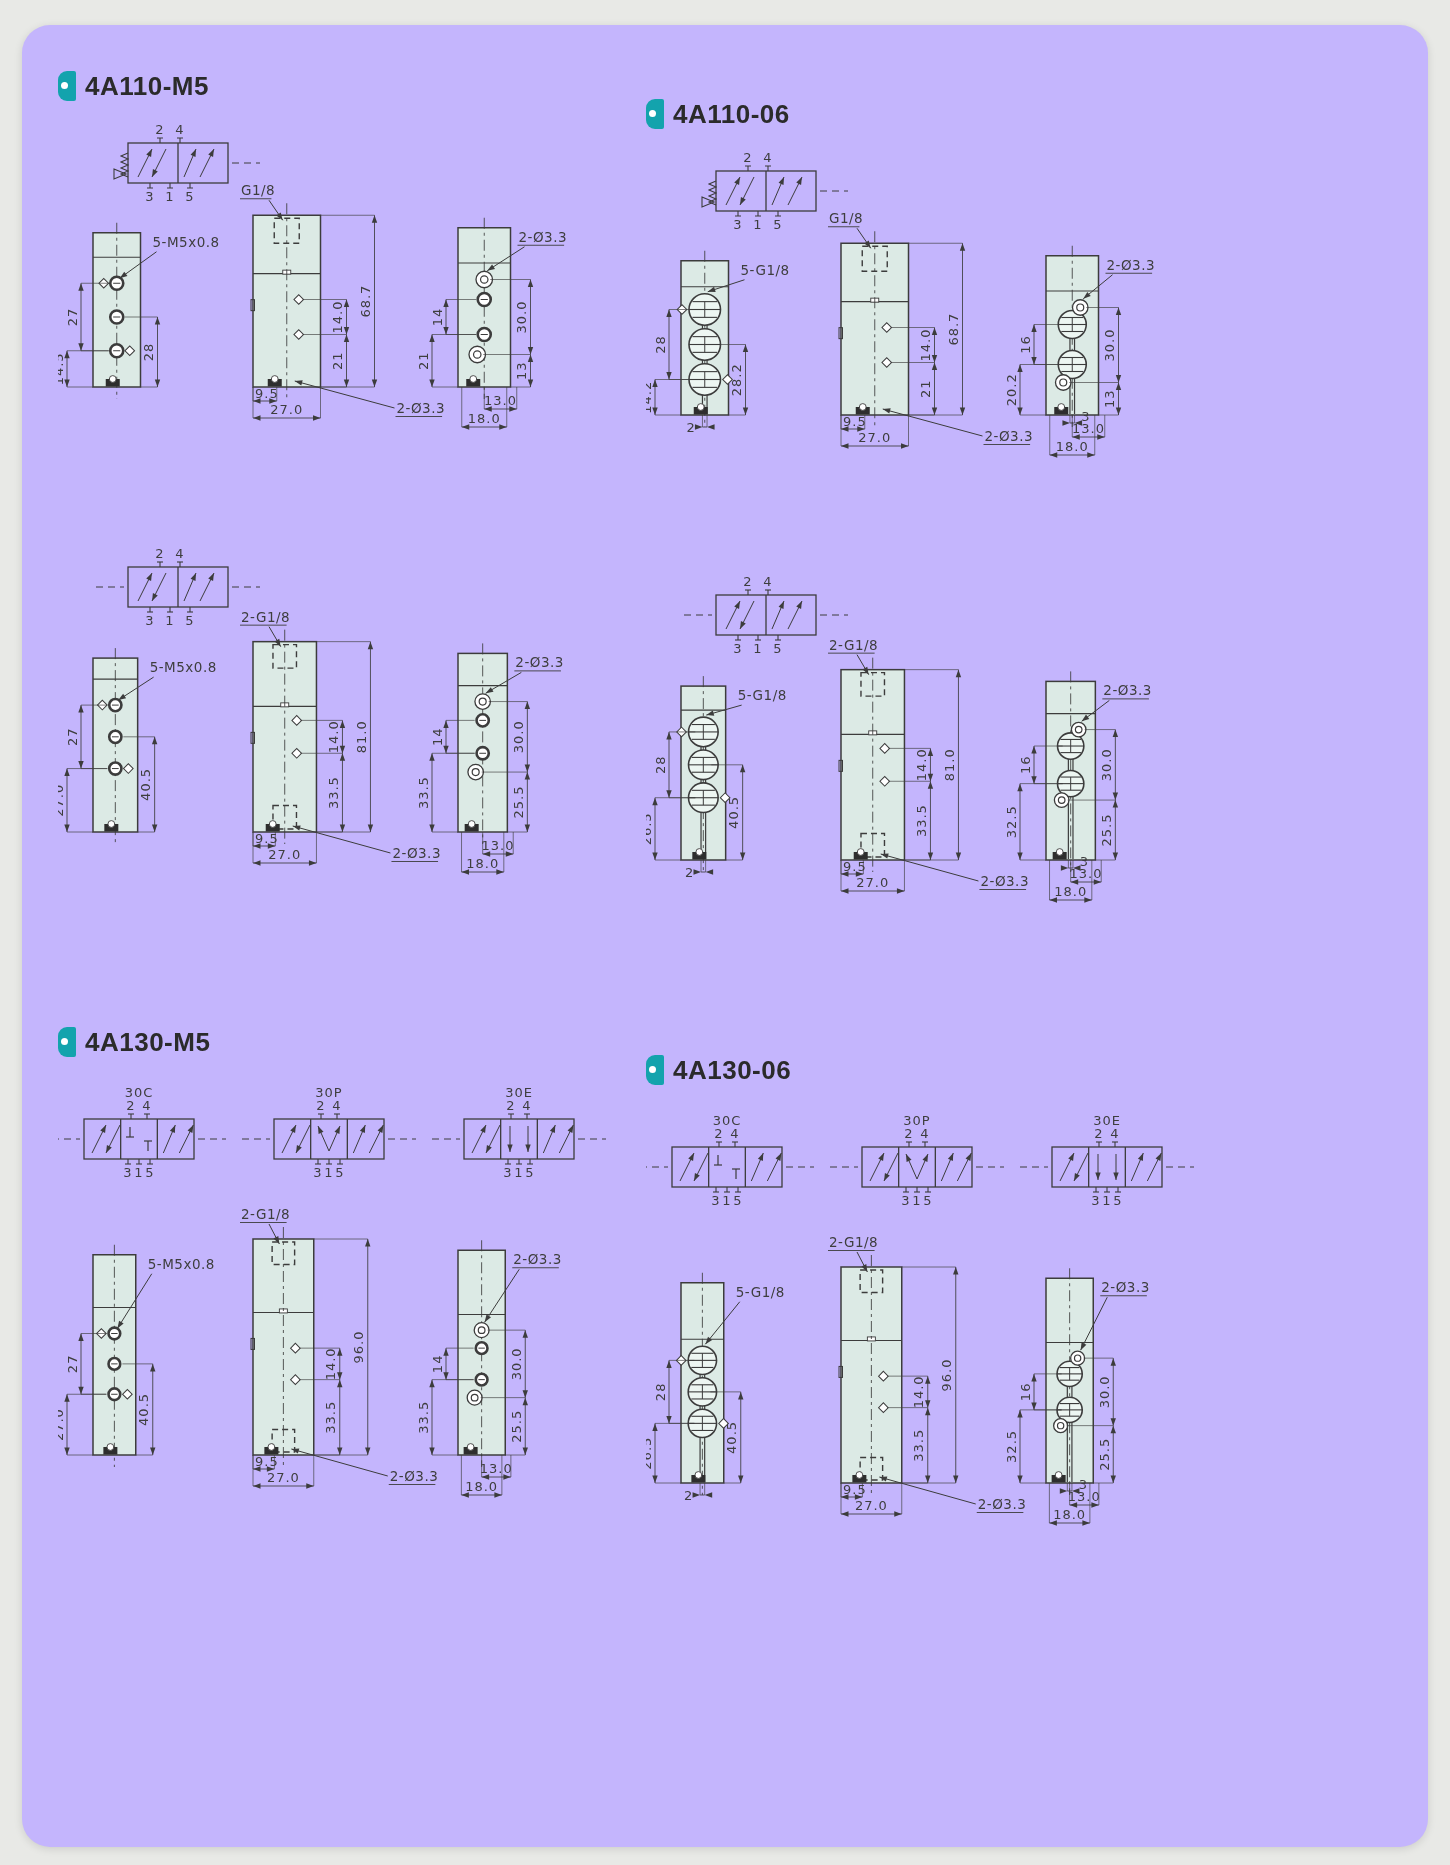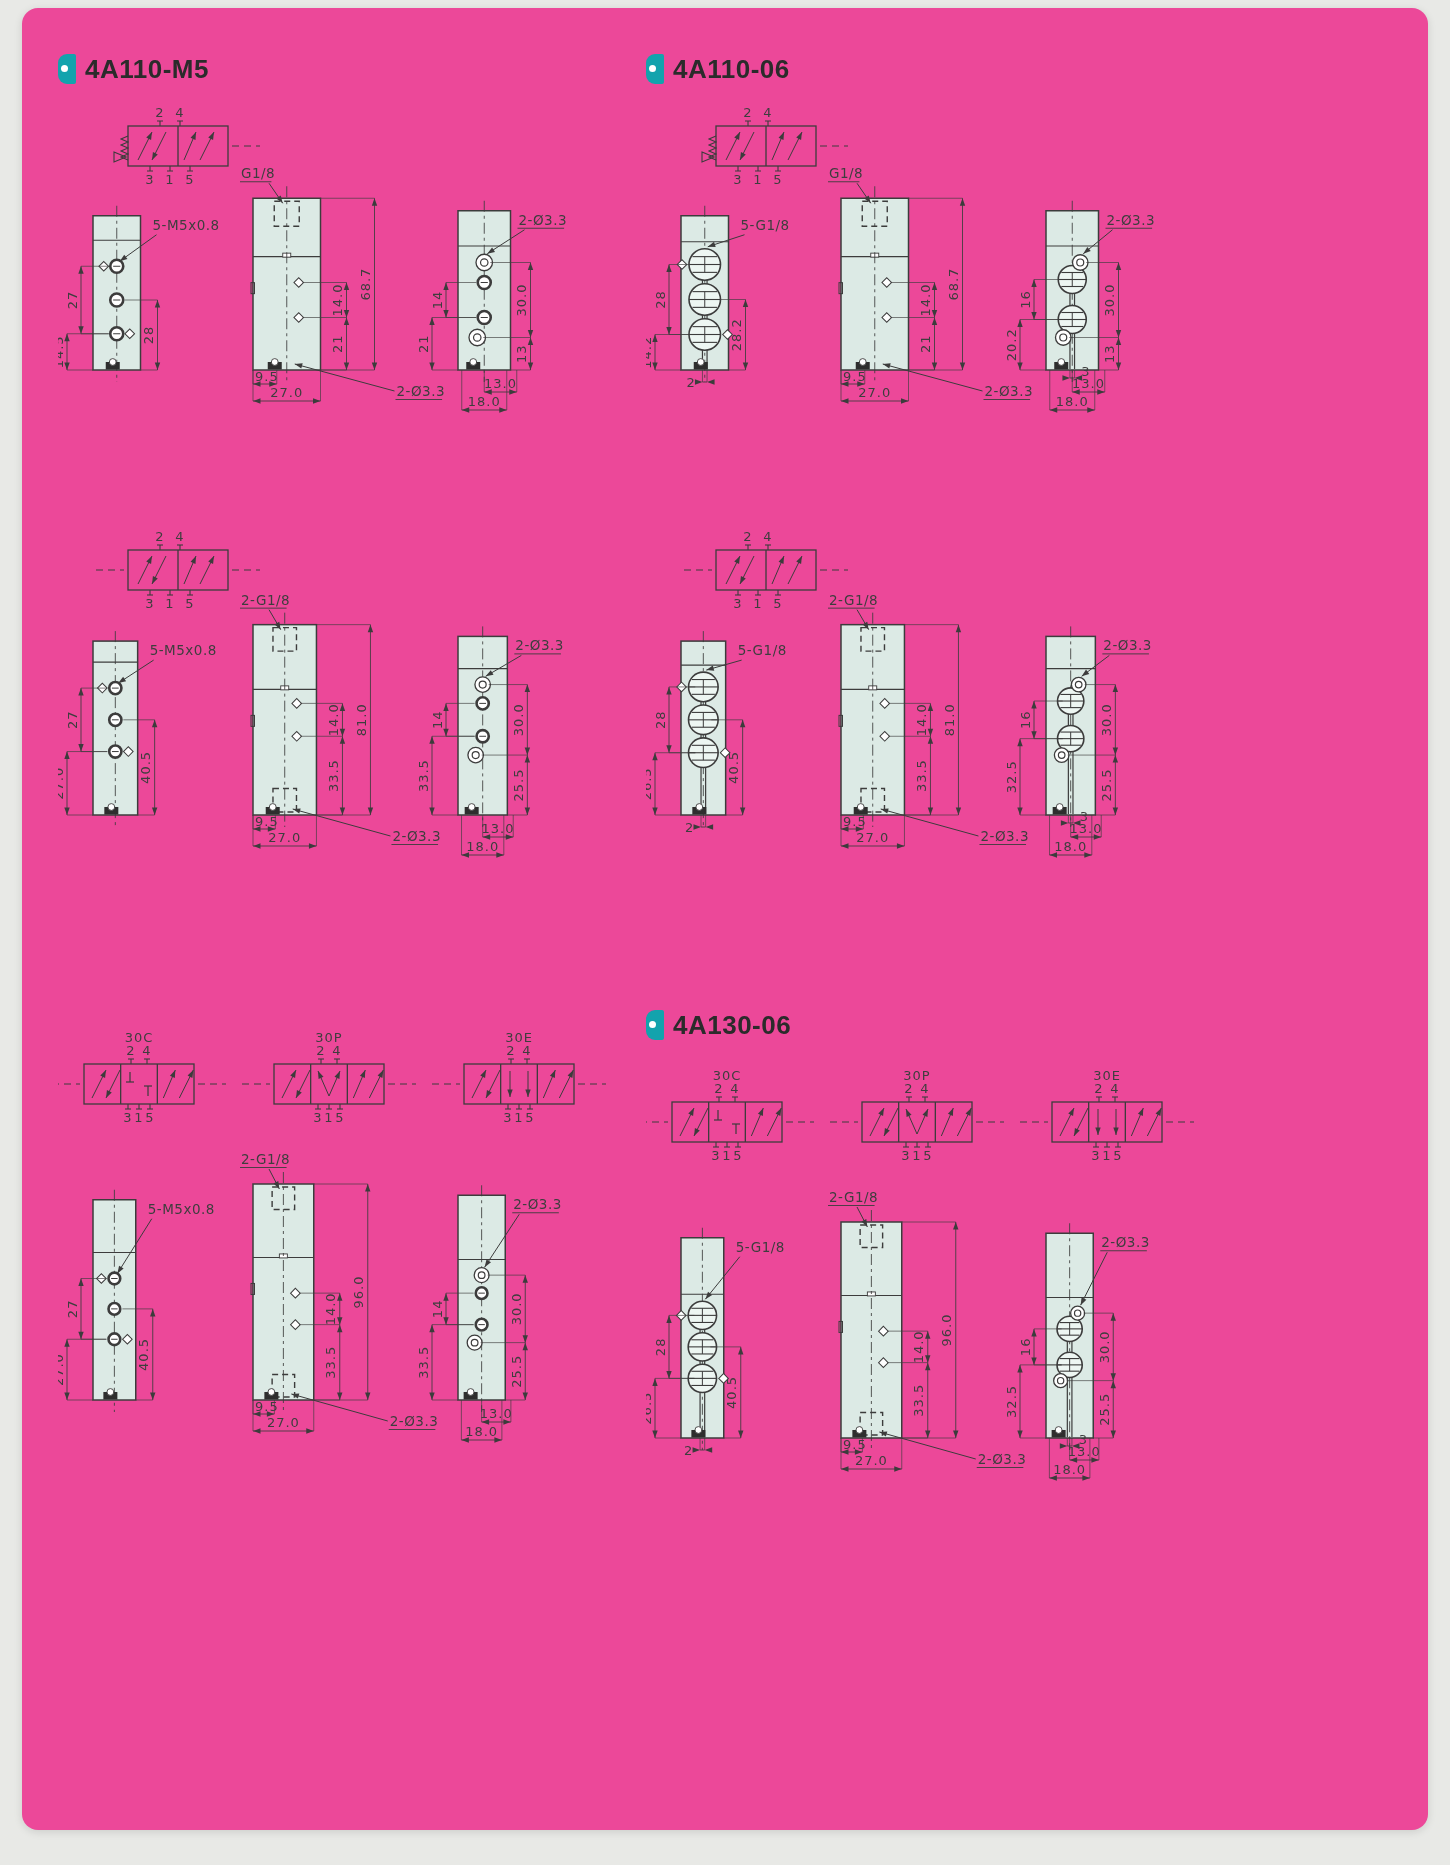--- a/index.html
+++ b/index.html
@@ -1,21 +1,21 @@
 <!DOCTYPE html>
 <html><head>
 <meta charset="utf-8">
 <style>
   html,body{margin:0;padding:0;background:#e8e9e6;font-family:"Liberation Sans",sans-serif;}
   .page{width:1450px;height:1865px;position:relative;}
-  .card{position:absolute;left:22px;top:8px;width:1406px;height:1822px;background:#ec4899;
-        border-radius:16px;box-shadow:0 2px 8px rgba(0,0,0,0.12);overflow:hidden;}
+  .card{position:absolute;left:22px;top:25px;width:1406px;height:1822px;background:#c4b5fd;
+        border-radius:28px;box-shadow:0 2px 8px rgba(0,0,0,0.12);overflow:hidden;}
   .sec{position:absolute;width:580px;}
   .r0{top:42px;} .r1{top:492px;} .r2{top:998px;}
-  .c0{left:36px;} .c1{left:624px;}
+  .c0{left:36px;} .c1{left:624px;margin-top:28px;}
   .sec header{display:flex;align-items:center;height:38px;}
   .badge{width:18px;height:30px;background:#13a3ad;border-radius:9px 2px 2px 9px;position:relative;flex:0 0 auto;}
   .badge .dot{position:absolute;left:3px;top:11px;width:7px;height:7px;border-radius:50%;background:#ffffff;}
   .sec h2{font-size:26px;font-weight:bold;color:#2b2b2b;margin:0 0 0 9px;letter-spacing:0.5px;}
   svg text{font-family:"DejaVu Sans","Liberation Sans",sans-serif;}
 </style>
 </head>
 <body>
 
 <div class="page">
@@ -785,20 +785,26 @@
               <text x="457.35" y="150.4" font-size="13.5" letter-spacing="0.5px" fill="#3e3e3e" text-anchor="start">2-Ø3.3</text>
               <line x1="456.35" y1="153.9" x2="502.95000000000005" y2="153.9" stroke="#3c3c3c" stroke-width="0.9"></line>
               <line x1="463.35" y1="155.4" x2="435.675" y2="176.29" stroke="#3c3c3c" stroke-width="1"></line>
               <path d="M0,0 L-7.5,2.7 L-7.5,-2.7 Z" transform="translate(435.675 176.29) rotate(142.95329468997184)" fill="#3c3c3c"></path>
             </g>
           </g>
         </svg>
     </div>
 
     <div class="sec r2 c0">
+      <header>
+        <span class="badge">
+            <span class="dot"></span>
+          </span>
+        <h2>4A130-M5</h2>
+      </header>
       <svg class="drawing" viewBox="0 0 580 460" width="580" height="460">
           <g>
             <rect x="26" y="58" width="110" height="40" fill="none" stroke="#3c3c3c" stroke-width="1.3"></rect>
             <line x1="62.666666666666664" y1="58" x2="62.666666666666664" y2="98" stroke="#3c3c3c" stroke-width="1.3"></line>
             <line x1="99.33333333333333" y1="58" x2="99.33333333333333" y2="98" stroke="#3c3c3c" stroke-width="1.3"></line>
             <line x1="34" y1="92" x2="48" y2="64" stroke="#3c3c3c" stroke-width="1"></line>
             <path d="M0,0 L-7.5,2.7 L-7.5,-2.7 Z" transform="translate(48 64) rotate(-63.43494882292201)" fill="#3c3c3c"></path>
             <line x1="62" y1="64" x2="48" y2="92" stroke="#3c3c3c" stroke-width="1"></line>
             <path d="M0,0 L-7.5,2.7 L-7.5,-2.7 Z" transform="translate(48 92) rotate(116.56505117707799)" fill="#3c3c3c"></path>
             <line x1="105.33333333333334" y1="92" x2="117.33333333333334" y2="64" stroke="#3c3c3c" stroke-width="1"></line>

